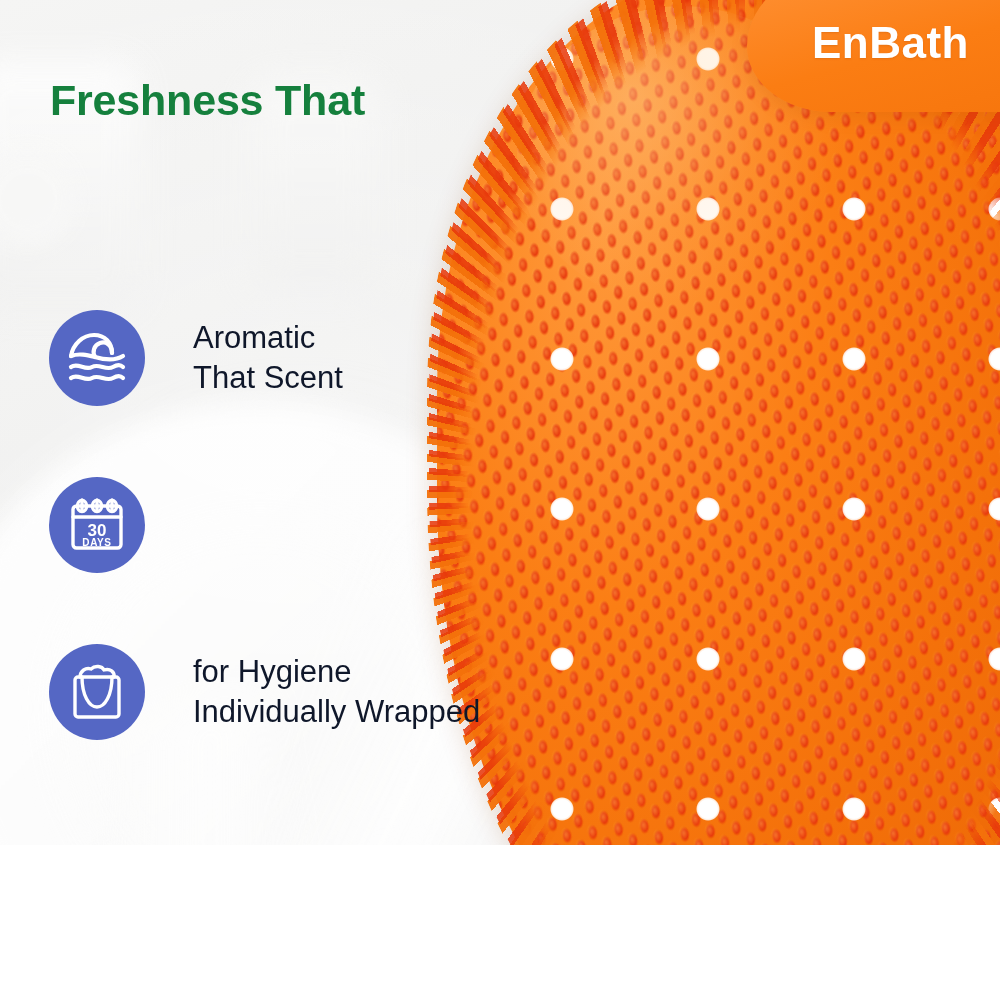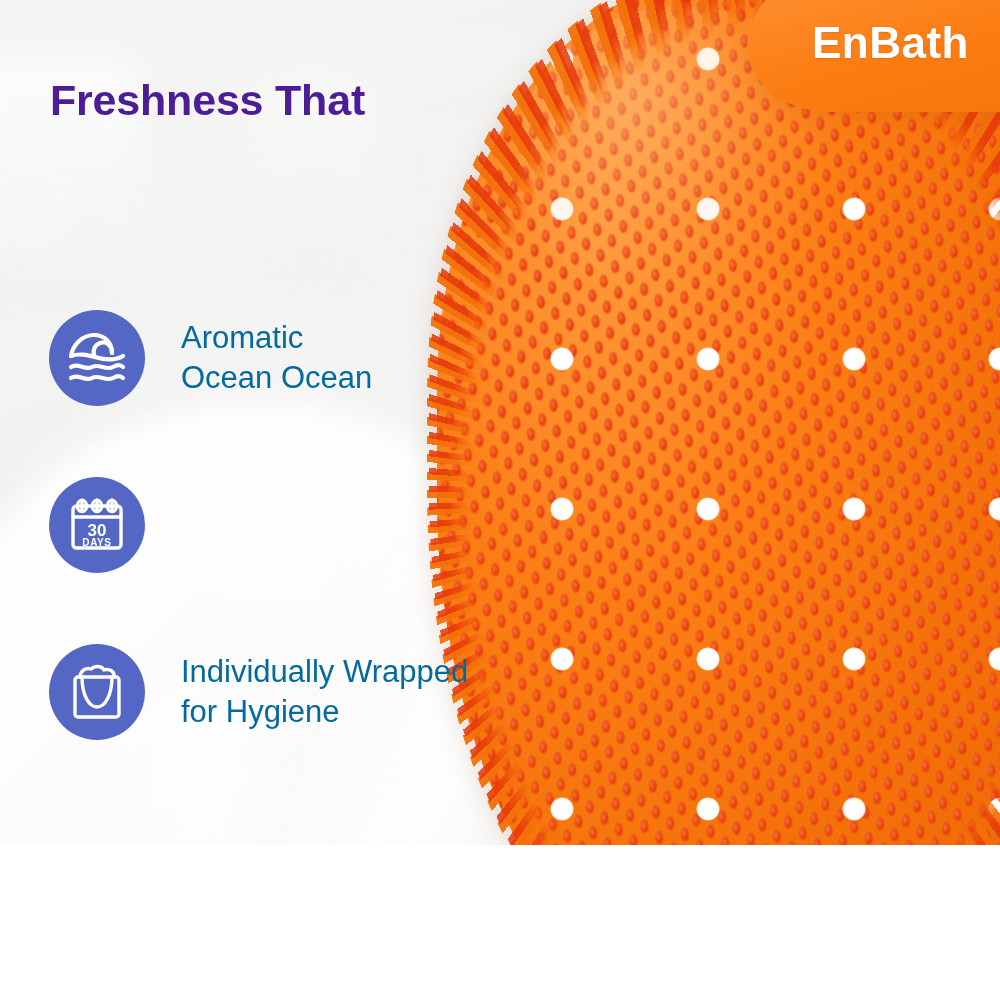--- a/index.html
+++ b/index.html
@@ -201,21 +201,21 @@
 
   
   #headline {
     position: absolute;
     left: 50px;
     top: 44px;
     width: 430px;
     font-size: 43px;
     line-height: 1.26;
     font-weight: 700;
-    color: #4c1d95;
+    color: #15803d;
     letter-spacing: -0.2px;
   }
   #headline .l2 { display: block; }
 
   
   #features {
     position: absolute;
     left: 49px;
     top: 274px;
     width: 560px;
@@ -232,24 +232,24 @@
     height: 96px;
     border-radius: 50%;
     background: #5567c4;
     display: flex;
     align-items: center;
     justify-content: center;
     text-align: right;
   }
   .feat-icon svg { display: block; }
   .feat-text {
-    margin-left: 36px;
+    margin-left: 48px;
     font-size: 31px;
     line-height: 1.28;
-    color: #0369a1;
+    color: #0f172a;
     font-weight: 400;
     white-space: nowrap;
   }
   .feat-text .ln { display: block; }
 </style>
 </head>
 <body>
 
 <div id="stage">
 
@@ -289,21 +289,21 @@
         <svg width="60" height="54" viewBox="0 0 60 54" fill="none" stroke="#ffffff" stroke-width="4.2" stroke-linecap="round" stroke-linejoin="round">
           <path d="M4 25 C6 13 16 4 27 4 C38 4 45 12 45 22"></path>
           <path d="M45 22 C45 14 39 10 33 12 C27 14 25 21 28 26"></path>
           <path d="M4 25 C12 22 20 24 28 26 C38 29 48 30 56 25"></path>
           <path d="M4 36 C11 31 18 40 25 36 C32 32 39 40 46 36 C51 33 54 34 56 36"></path>
           <path d="M4 47 C11 42 18 51 25 47 C32 43 39 51 46 47 C51 44 54 45 56 47"></path>
         </svg>
       </div>
       <div class="feat-text">
         <span class="ln">Aromatic</span>
-        <span class="ln">Ocean Ocean</span>
+        <span class="ln">That Scent</span>
       </div>
     </div>
 
     <div class="feature">
       <div class="feat-icon">
         <svg width="60" height="60" viewBox="0 0 60 60" fill="none" stroke="#ffffff" stroke-width="3.4" stroke-linecap="round" stroke-linejoin="round">
           <rect x="6" y="11" width="48" height="42" rx="3.5"></rect>
           <path d="M6 22 H54"></path>
           <path d="M15 5 V15"></path>
             <path d="M30 5 V15"></path>
@@ -320,19 +320,19 @@
 
     <div class="feature">
       <div class="feat-icon">
         <svg width="56" height="58" viewBox="0 0 56 58" fill="none" stroke="#ffffff" stroke-width="3.4" stroke-linecap="round" stroke-linejoin="round">
           <rect x="6" y="14" width="44" height="40" rx="3"></rect>
           <path d="M11 14 C11 8 17 4 22 6 C26 2 33 3 35 7 C41 5 46 9 45 14"></path>
           <path d="M13 14 C13 32 20 44 28 44 C36 44 43 32 43 14"></path>
         </svg>
       </div>
       <div class="feat-text">
+        <span class="ln">for Hygiene</span>
         <span class="ln">Individually Wrapped</span>
-        <span class="ln">for Hygiene</span>
       </div>
     </div>
 
   </div>
 </div>
 
 </body></html>

